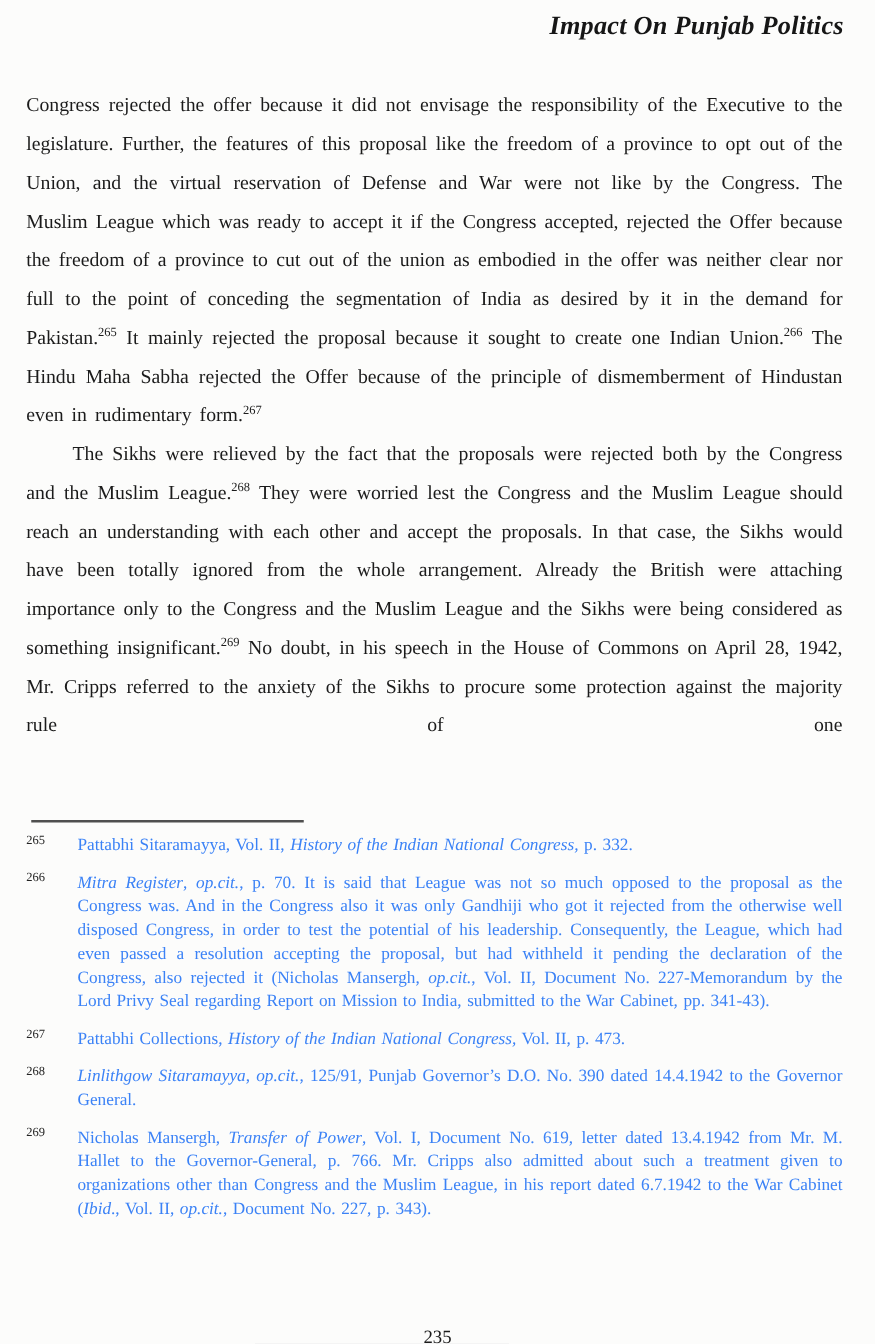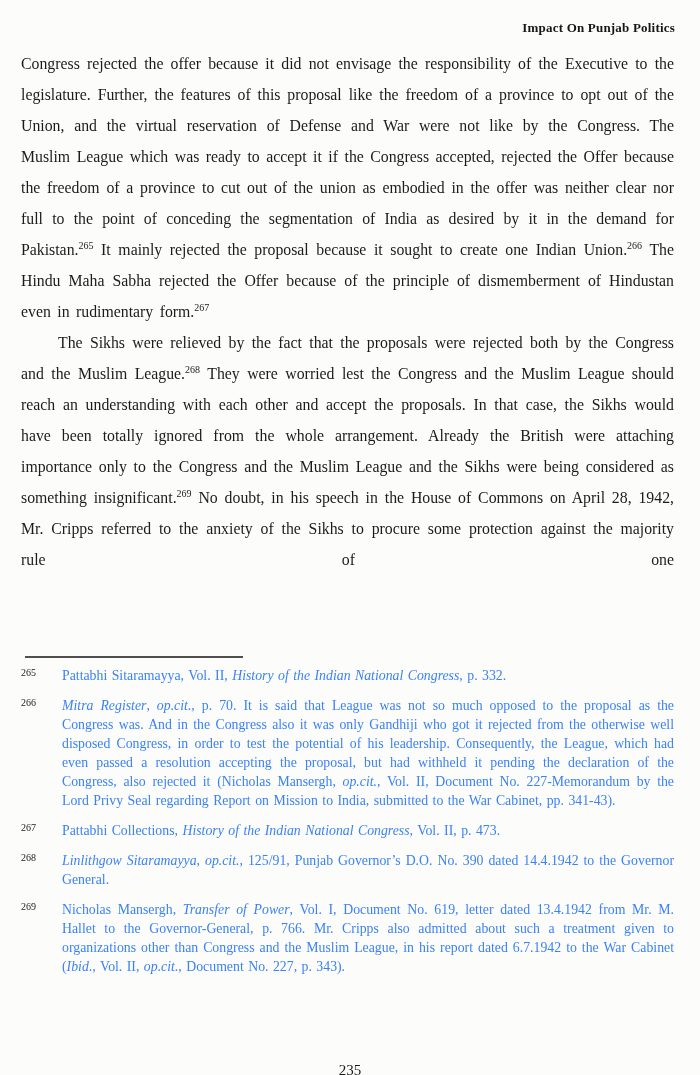--- a/index.html
+++ b/index.html
@@ -12,30 +12,31 @@
     width: 700px;
     height: 1075px;
     margin: 0;
     background: #fcfcfb;
     overflow: hidden;
     font-family: "Liberation Serif", "DejaVu Serif", serif;
     color: #1b1b1b;
   }
   .running-header {
     position: absolute;
-    top: 20px;
+    top: 8px;
     right: 25px;
-    font-size: 13px;
+    font-size: 21px;
+    font-style: italic;
     font-weight: bold;
     letter-spacing: 0.2px;
     color: #161616;
   }
   .body-text {
     position: absolute;
-    top: 48px;
+    top: 69px;
     left: 21px;
     width: 653px;
   }
   .para {
     margin: 0;
     font-size: 15.8px;
     line-height: 31px;
     text-align: justify;
     word-spacing: 2.5px;
   }

